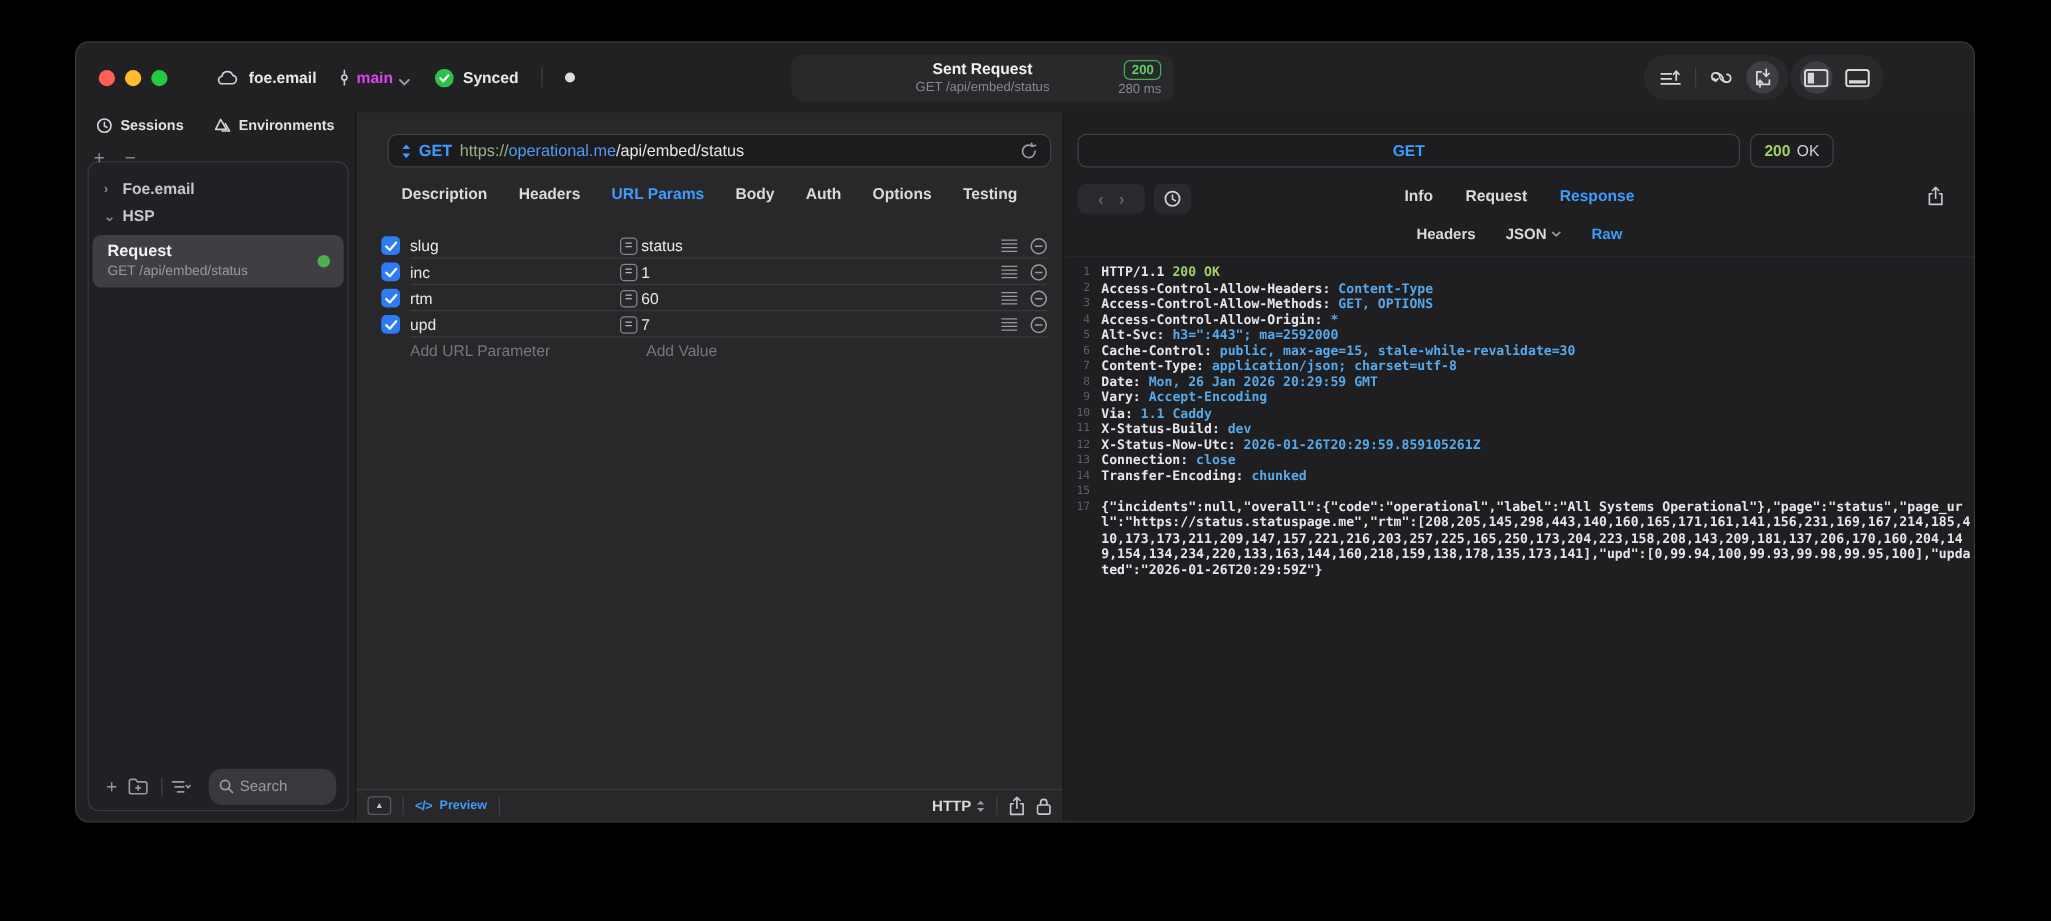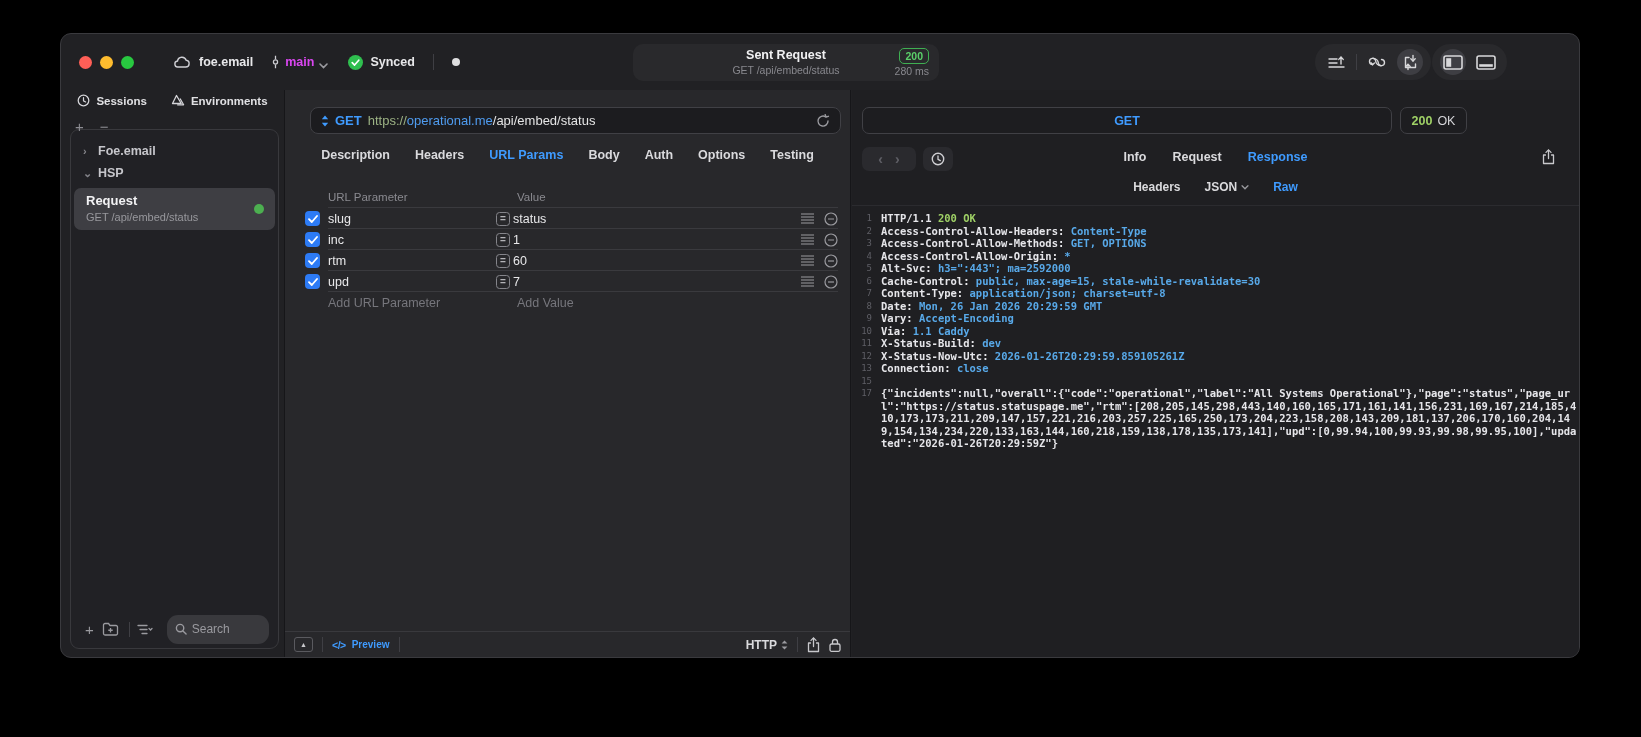--- a/index.html
+++ b/index.html
@@ -372,24 +372,20 @@
         <span class="req-tab">Description</span>
         <span class="req-tab">Headers</span>
         <span class="req-tab active">URL Params</span>
         <span class="req-tab">Body</span>
         <span class="req-tab">Auth</span>
         <span class="req-tab">Options</span>
         <span class="req-tab">Testing</span>
       </div>
 
       <div class="params">
-        <div class="p-head">
-          <span class="ph-name">URL Parameter</span>
-          <span class="ph-value">Value</span>
-        </div>
 
         <div class="p-row">
           <span class="chk">
               <svg width="10" height="8" viewBox="0 0 10 8">
                 <polyline points="1,4.2 3.8,7 9,1" fill="none" stroke="#fff" stroke-width="1.8" stroke-linecap="round" stroke-linejoin="round"></polyline>
               </svg>
             </span>
           <span class="p-name">slug</span>
           <span class="eq-box">=</span>
           <span class="p-value">status</span>
@@ -653,20 +649,24 @@
           </div>
           <div class="resp-line">
             <span class="ln">12</span>
             <span class="code"><span class="seg-key">X-Status-Now-Utc</span><span class="seg-plain">: </span><span class="seg-value">2026-01-26T20:29:59.859105261Z</span></span>
           </div>
           <div class="resp-line">
             <span class="ln">13</span>
             <span class="code"><span class="seg-key">Connection</span><span class="seg-plain">: </span><span class="seg-value">close</span></span>
           </div>
           <div class="resp-line">
+            <span class="ln">14</span>
+            <span class="code"><span class="seg-key">Transfer-Encoding</span><span class="seg-plain">: </span><span class="seg-value">chunked</span></span>
+          </div>
+          <div class="resp-line">
             <span class="ln">15</span>
             <span class="code"></span>
           </div>
           <div class="resp-line">
             <span class="ln">17</span>
             <span class="code"><span class="seg-plain">{"incidents":null,"overall":{"code":"operational","label":"All Systems Operational"},"page":"status","page_url":"https://status.statuspage.me","rtm":[208,205,145,298,443,140,160,165,171,161,141,156,231,169,167,214,185,410,173,173,211,209,147,157,221,216,203,257,225,165,250,173,204,223,158,208,143,209,181,137,206,170,160,204,149,154,134,234,220,133,163,144,160,218,159,138,178,135,173,141],"upd":[0,99.94,100,99.93,99.98,99.95,100],"updated":"2026-01-26T20:29:59Z"}</span></span>
           </div>
         </div>
     </div>
 

